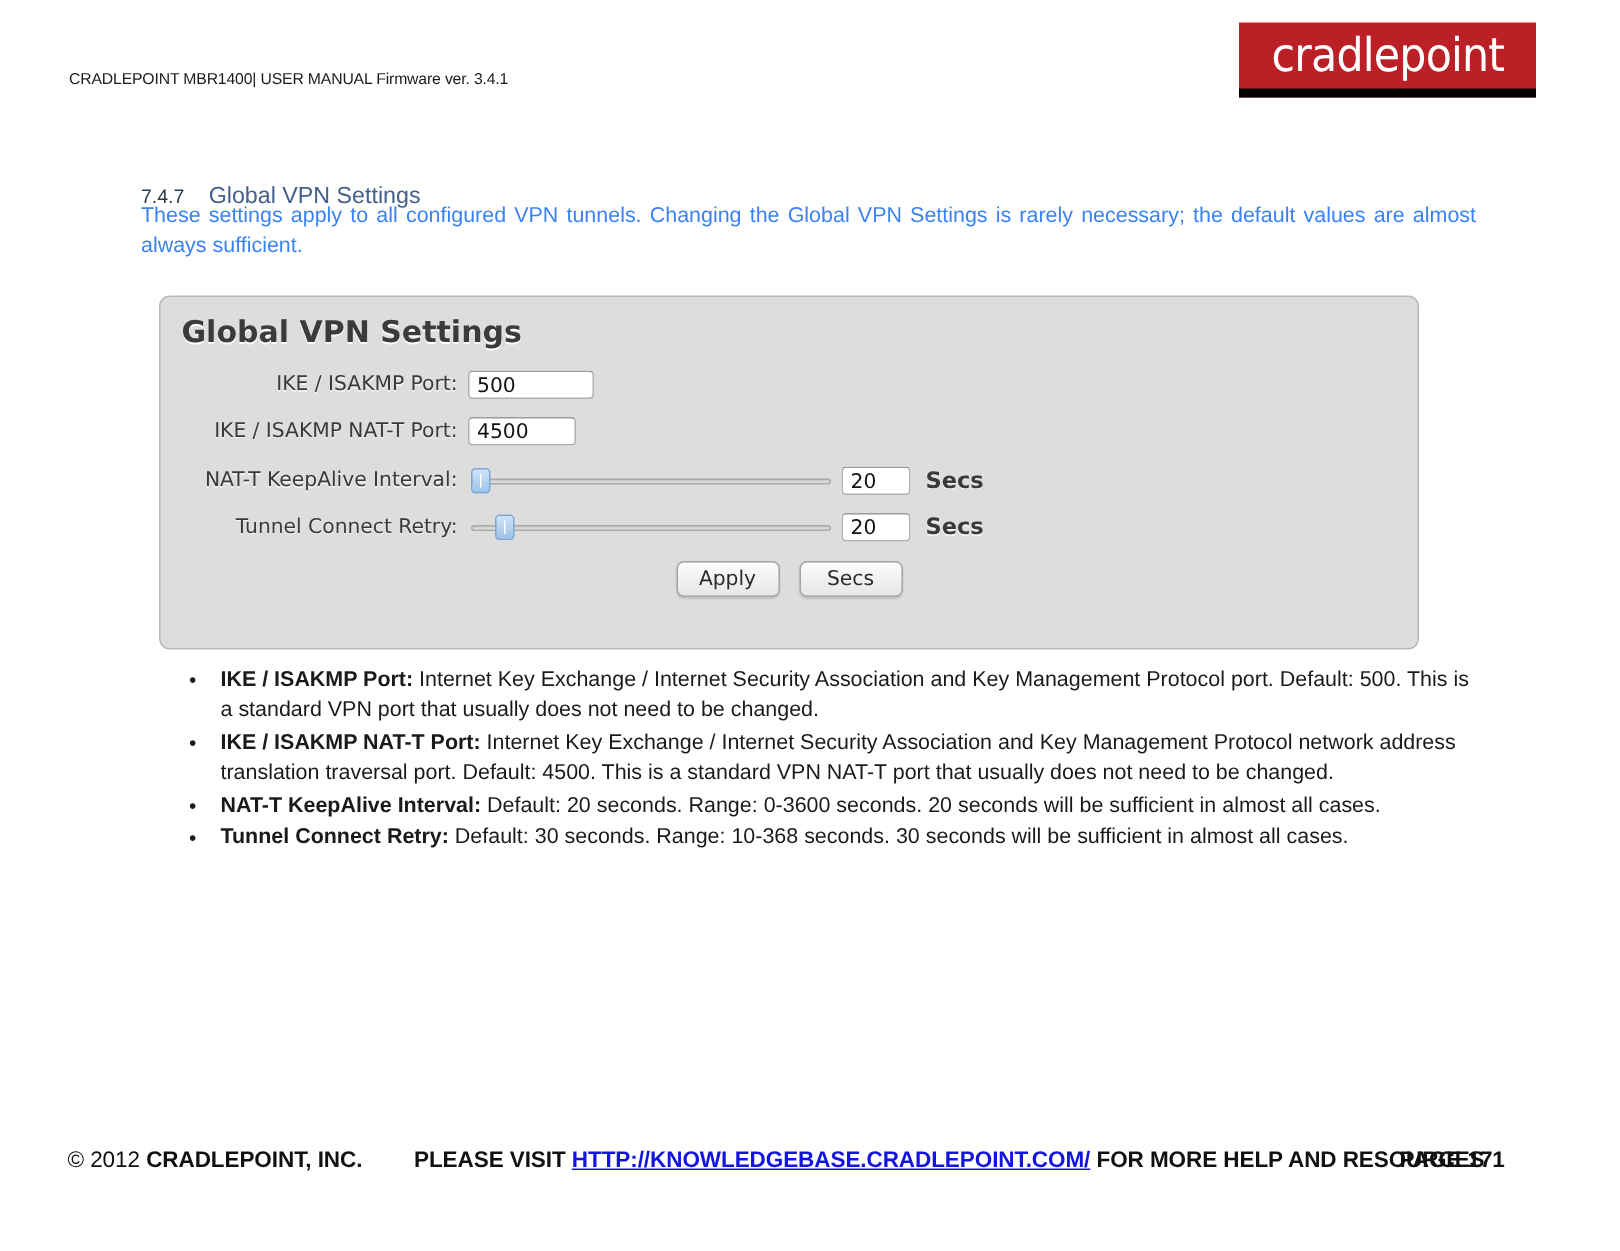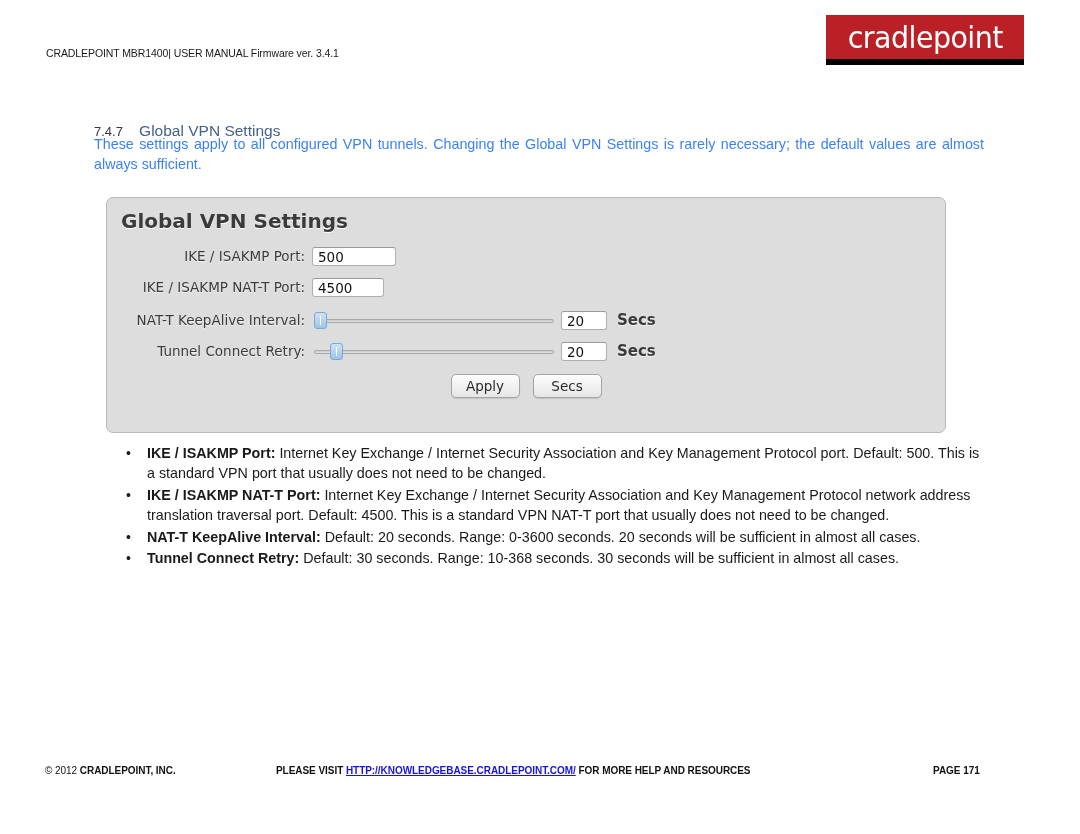--- a/index.html
+++ b/index.html
@@ -248,21 +248,21 @@
   }
   .bullet-item b { font-weight: bold; }
 
   
   #page-footer {
     position: absolute;
     left: 0;
     top: 763px;
     width: 864px;
     height: 20px;
-    font-size: 10px;
+    font-size: 15px;
     font-weight: bold;
     color: #111111;
     letter-spacing: -0.05px;
   }
   #footer-copyright {
     position: absolute;
     left: 45px;
     top: 2px;
     white-space: nowrap;
   }

